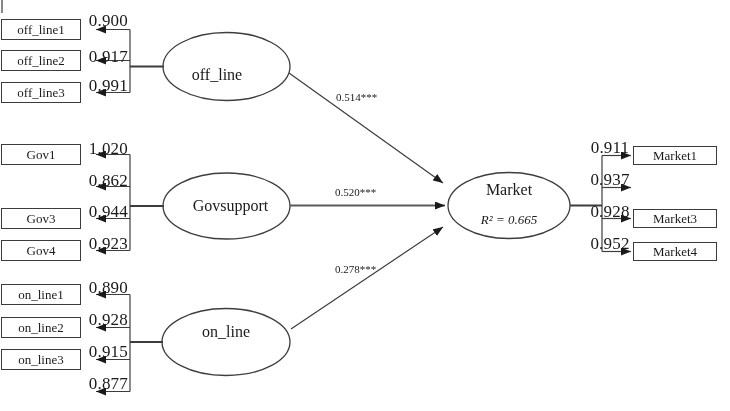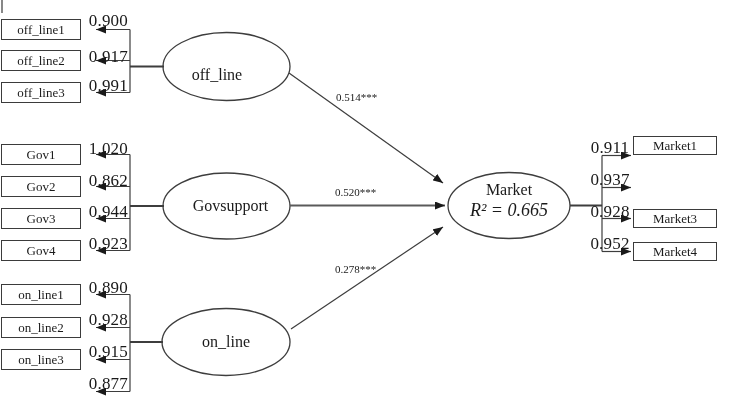--- a/index.html
+++ b/index.html
@@ -18,21 +18,21 @@
   .mkt-box { left:633px; width:84px; height:19px; }
   .loading {
     position:absolute; font-size:17px; line-height:12px; letter-spacing:0.2px;
   }
   .ld-left  { left:88px; width:40px; text-align:right; }
   .ld-right { left:590px; width:40px; text-align:center; }
   .coef { position:absolute; font-size:11px; line-height:13px; }
   .latent-label {
     position:absolute; text-align:center; font-size:16px; line-height:18px;
   }
-  .r2 { font-size:18px; font-style:italic; margin-top:2px; }
+  .r2 { font-size:13px; font-style:italic; margin-top:12px; }
 </style>
 </head>
 <body>
 
 <div class="stage">
 
   <svg class="layer" width="730" height="411" viewBox="0 0 730 411">
     <defs>
       <marker id="arw" markerWidth="10" markerHeight="8" refX="10" refY="4" orient="auto" markerUnits="userSpaceOnUse">
         <path d="M0,0 L10,4 L0,8 Z" fill="#1a1a1a"></path>
@@ -97,23 +97,20 @@
   <div class="box ind-box" style="top:82px">
     <span>off_line3</span>
   </div>
   <div class="loading ld-left" style="top:15px">0.900</div>
   <div class="loading ld-left" style="top:51px">0.917</div>
   <div class="loading ld-left" style="top:80px">0.991</div>
 
   <div class="box ind-box" style="top:144px">
     <span>Gov1</span>
   </div>
-  <div class="box ind-box" style="top:176px">
-    <span>Gov2</span>
-  </div>
   <div class="box ind-box" style="top:208px">
     <span>Gov3</span>
   </div>
   <div class="box ind-box" style="top:240px">
     <span>Gov4</span>
   </div>
   <div class="loading ld-left" style="top:143px">1.020</div>
   <div class="loading ld-left" style="top:175px">0.862</div>
   <div class="loading ld-left" style="top:206px">0.944</div>
   <div class="loading ld-left" style="top:238px">0.923</div>
@@ -125,37 +122,37 @@
     <span>on_line2</span>
   </div>
   <div class="box ind-box" style="top:349px">
     <span>on_line3</span>
   </div>
   <div class="loading ld-left" style="top:282px">0.890</div>
   <div class="loading ld-left" style="top:314px">0.928</div>
   <div class="loading ld-left" style="top:346px">0.915</div>
   <div class="loading ld-left" style="top:378px">0.877</div>
 
-  <div class="box mkt-box" style="top:136px">
+  <div class="box mkt-box" style="top:146px">
     <span>Market1</span>
   </div>
   <div class="box mkt-box" style="top:209px">
     <span>Market3</span>
   </div>
   <div class="box mkt-box" style="top:242px">
     <span>Market4</span>
   </div>
   <div class="loading ld-right" style="top:142px">0.911</div>
   <div class="loading ld-right" style="top:174px">0.937</div>
   <div class="loading ld-right" style="top:206px">0.928</div>
   <div class="loading ld-right" style="top:238px">0.952</div>
 
   <div class="latent-label" style="left:163px; top:66px;  width:108px">off_line</div>
   <div class="latent-label" style="left:163px; top:197px; width:135px">Govsupport</div>
-  <div class="latent-label" style="left:162px; top:333px; width:128px">on_line</div>
+  <div class="latent-label" style="left:162px; top:323px; width:128px">on_line</div>
   <div class="latent-label" style="left:448px; top:181px; width:122px">
     <div>Market</div>
     <div class="r2">R² = 0.665</div>
   </div>
 
   <div class="coef" style="left:336px; top:91px">0.514***</div>
   <div class="coef" style="left:335px; top:186px">0.520***</div>
   <div class="coef" style="left:335px; top:263px">0.278***</div>
 
 </div>

